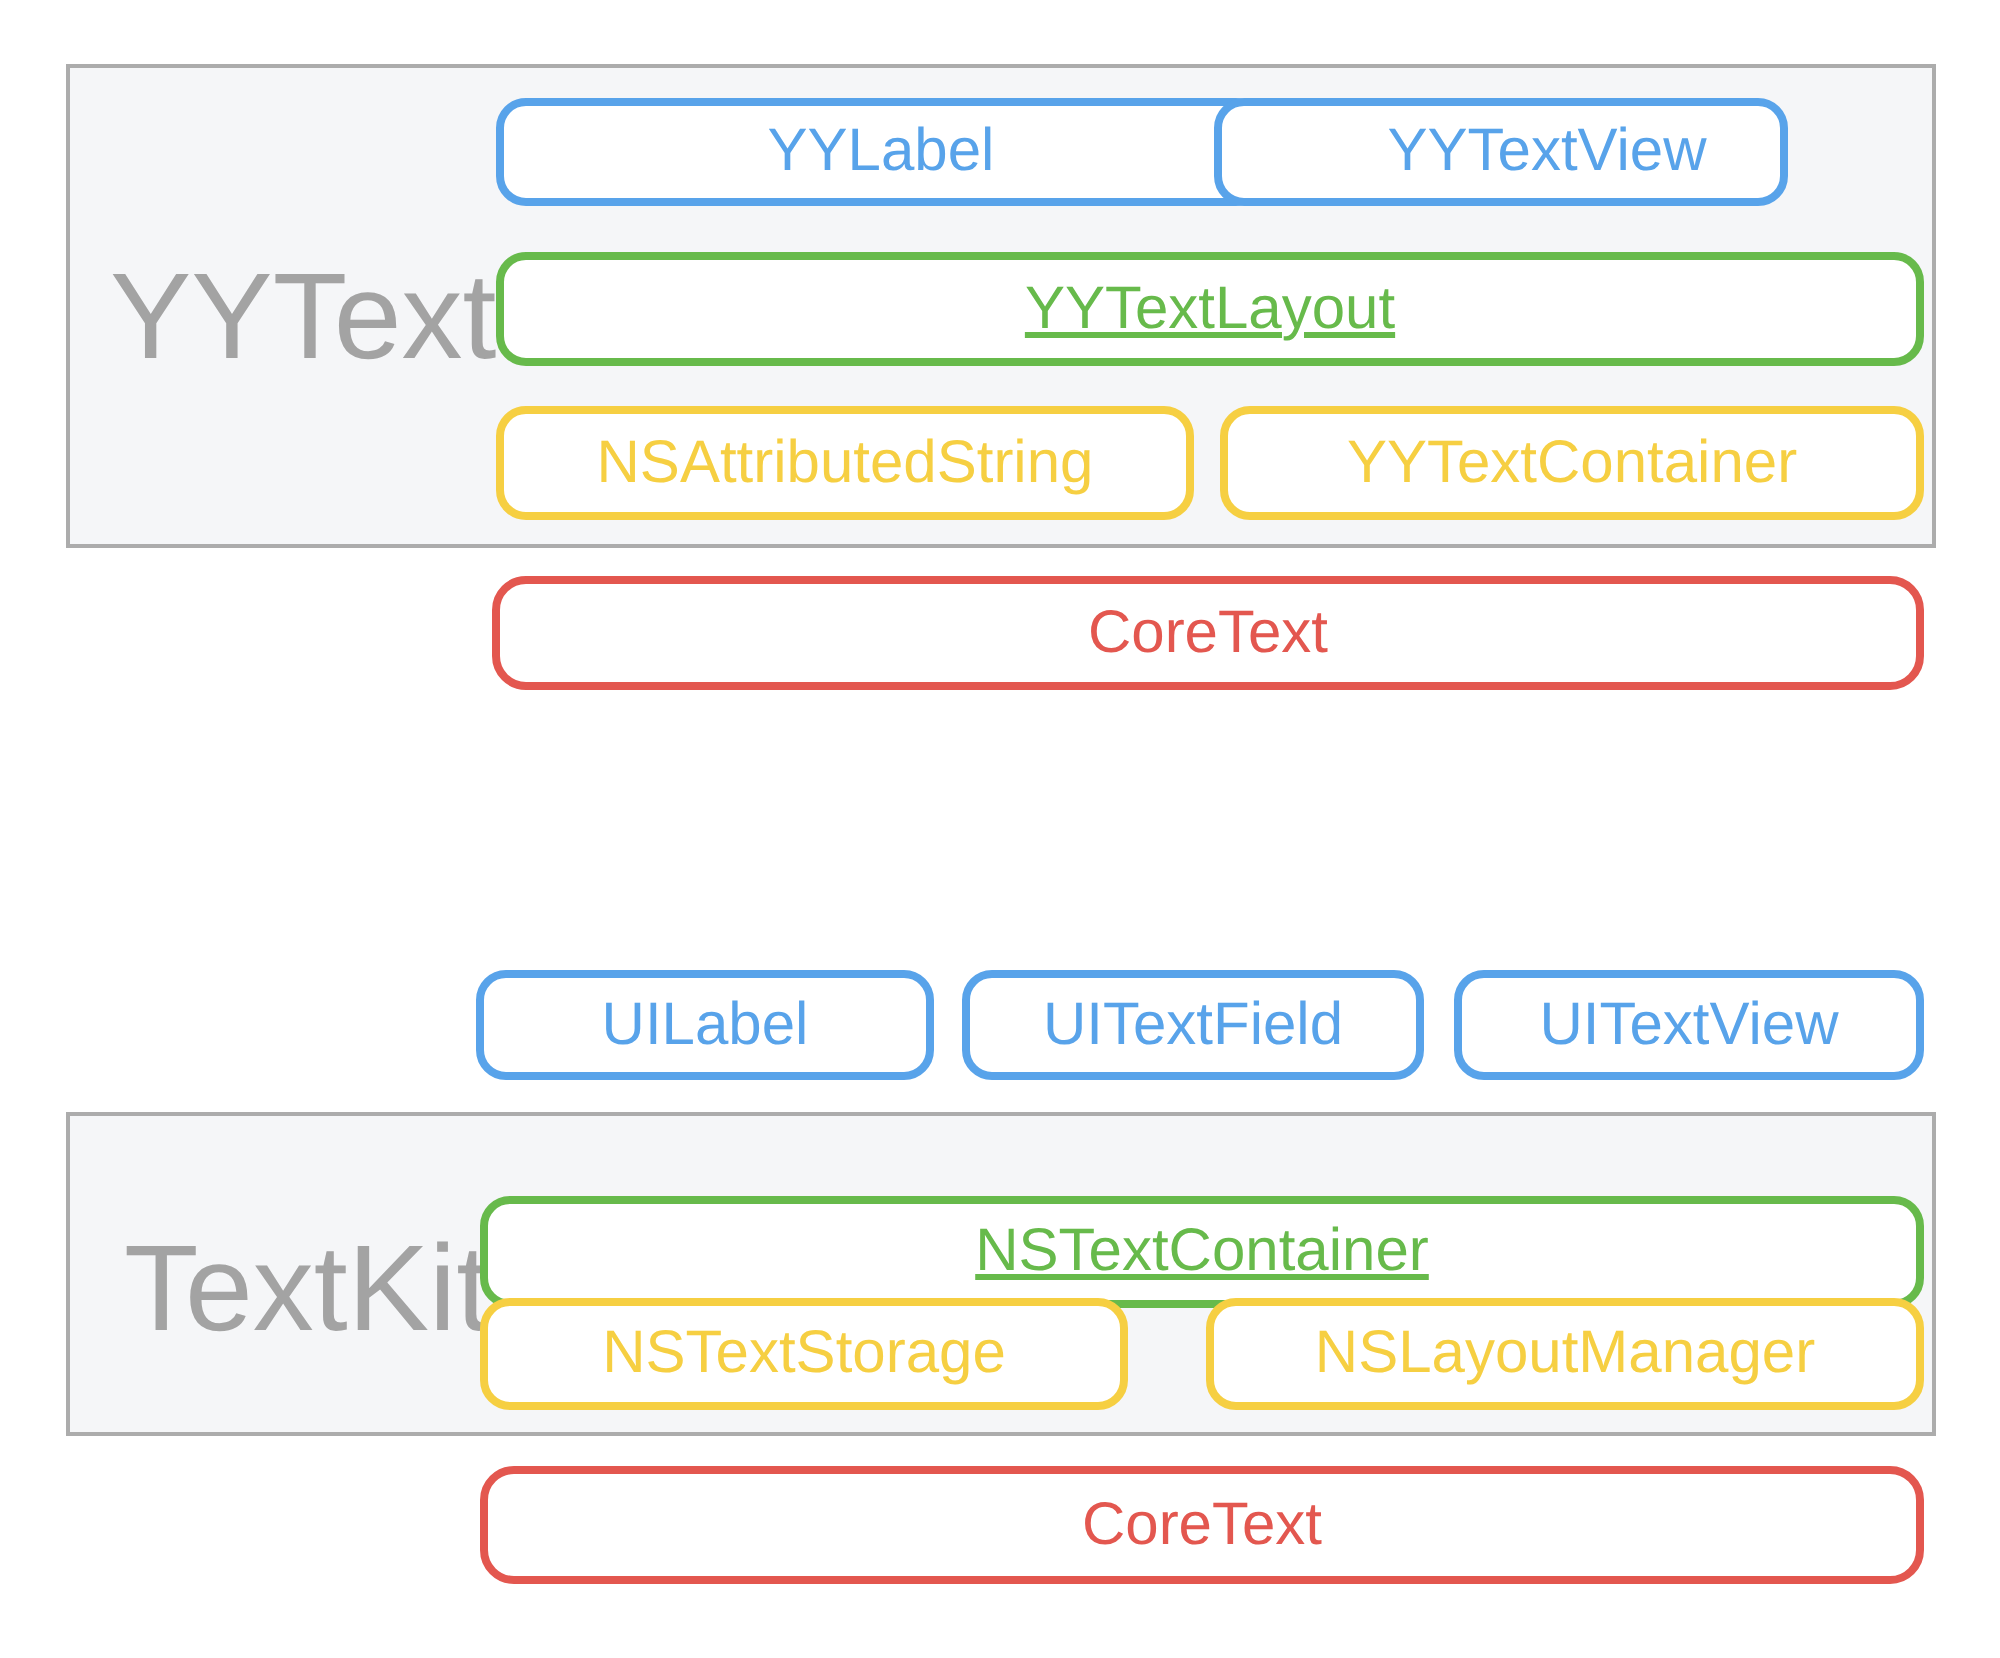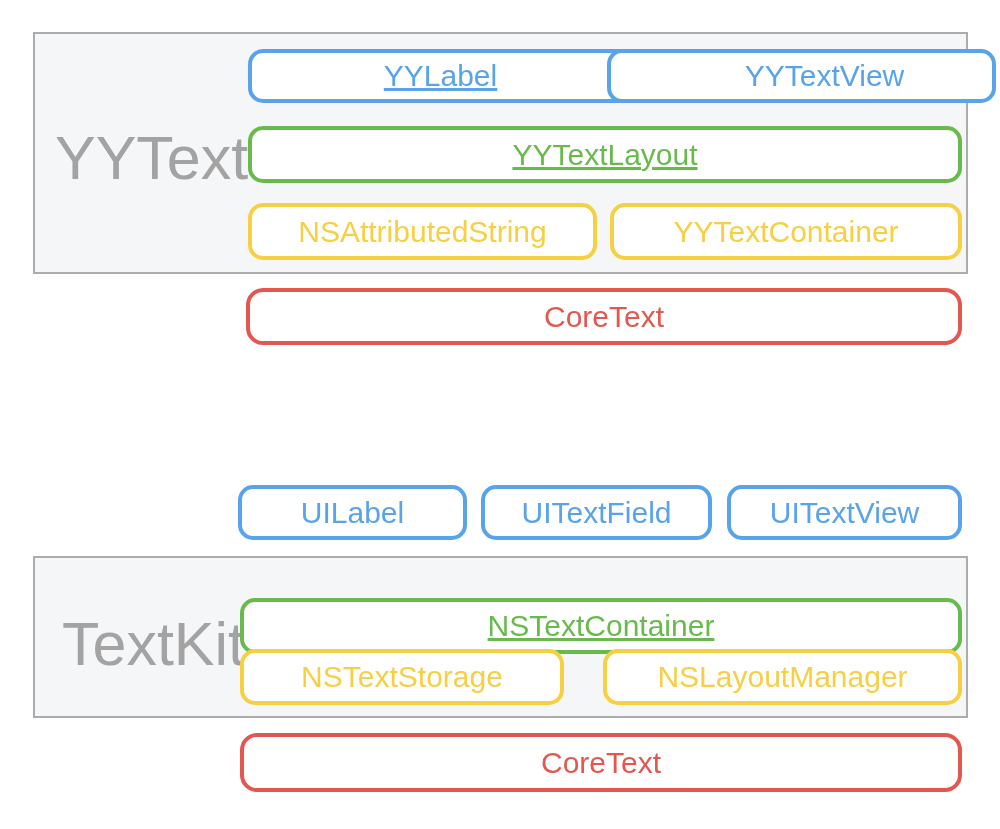--- a/index.html
+++ b/index.html
@@ -42,22 +42,22 @@
     white-space: nowrap;
   }
   .blue   { border-color: var(--blue);   color: var(--blue); }
   .green  { border-color: var(--green);  color: var(--green); text-decoration: underline; }
   .yellow { border-color: var(--yellow); color: var(--yellow); }
   .red    { border-color: var(--red);    color: var(--red); border-radius: 17px; }
 
   
   .p-yytext        { left: 33px;  top: 32px;  width: 935px; height: 242px; }
   .l-yytext        { left: 55px;  top: 128px; }
-  .n-yylabel       { left: 248px; top: 49px;  width: 385px; height: 54px; text-decoration: underline; }
-  .n-yytextview    { left: 607px; top: 49px;  width: 389px; height: 54px; padding-left: 46px; }
+  .n-yylabel       { left: 248px; top: 49px;  width: 385px; height: 54px; }
+  .n-yytextview    { left: 607px; top: 49px;  width: 287px; height: 54px; padding-left: 46px; }
   .n-yytextlayout  { left: 248px; top: 126px; width: 714px; height: 57px; }
   .n-nsattrstring  { left: 248px; top: 203px; width: 349px; height: 57px; }
   .n-yytextcont    { left: 610px; top: 203px; width: 352px; height: 57px; }
   .n-coretext-top  { left: 246px; top: 288px; width: 716px; height: 57px; }
 
   
   .n-uilabel       { left: 238px; top: 485px; width: 229px; height: 55px; }
   .n-uitextfield   { left: 481px; top: 485px; width: 231px; height: 55px; text-align: center; }
   .n-uitextview    { left: 727px; top: 485px; width: 235px; height: 55px; }
   .p-textkit       { left: 33px;  top: 556px; width: 935px; height: 162px; }

